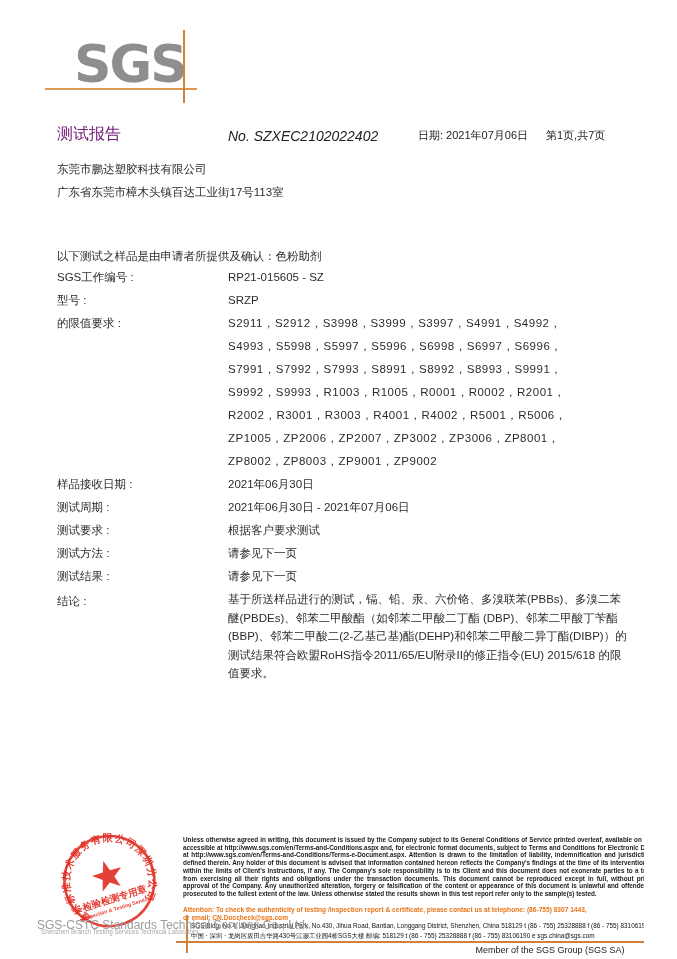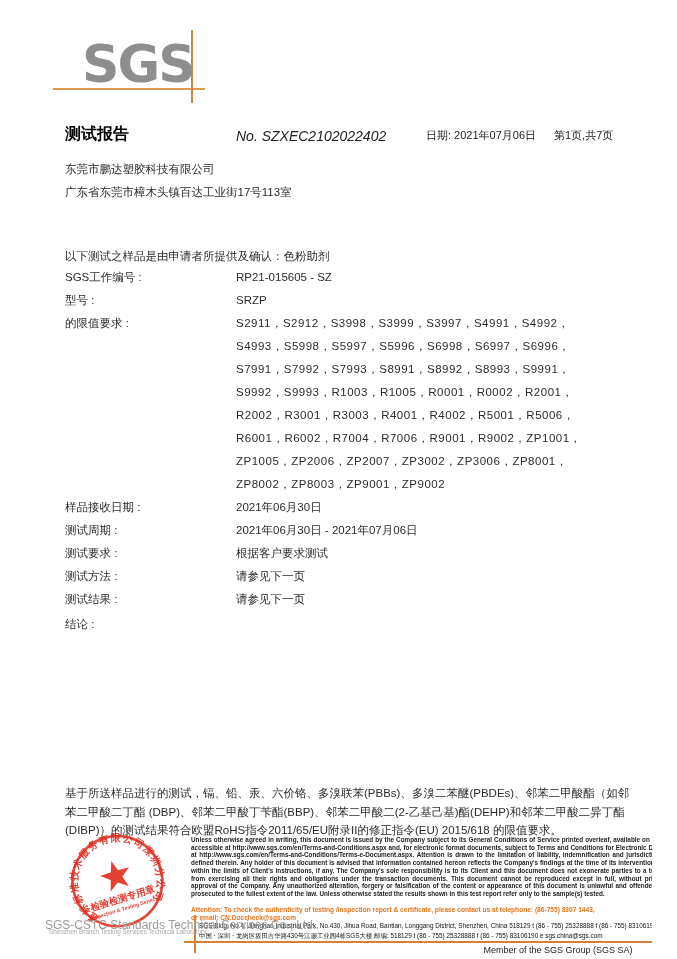--- a/index.html
+++ b/index.html
@@ -1,41 +1,41 @@
 <!DOCTYPE html>
 <html><head>
 <meta charset="utf-8">
 <style>
   html,body{margin:0;padding:0;background:#ffffff;}
   .page{
     position:relative;width:644px;height:959px;background:#ffffff;
-    font-family:"Liberation Sans","DejaVu Sans",sans-serif;color:#2b2b2b;overflow:hidden;margin-left:8px;
+    font-family:"Liberation Sans","DejaVu Sans",sans-serif;color:#2b2b2b;overflow:hidden;
   }
   
   .logo-text{
     position:absolute;left:74px;top:34px;font-size:52px;font-weight:800;
     color:#8e8e8e;letter-spacing:-2px;font-family:"DejaVu Sans",sans-serif;
   }
   .logo-hline{position:absolute;left:45px;top:88px;width:152px;height:2px;background:#df9a52;}
   .logo-vline{position:absolute;left:183px;top:30px;width:2px;height:73px;background:#d2813a;}
   
-  .doc-title{position:absolute;left:57px;top:124px;font-size:16px;font-weight:bold;color:#000000;}
+  .doc-title{position:absolute;left:57px;top:124px;font-size:16px;font-weight:normal;color:#701a75;}
   .report-no{position:absolute;left:228px;top:128px;font-size:14px;color:#222;font-style:italic;}
   .report-date{position:absolute;left:418px;top:128px;font-size:11px;color:#222;}
   .report-page{position:absolute;left:546px;top:128px;font-size:11px;color:#222;}
   
   .applicant{position:absolute;left:57px;top:158px;font-size:11.5px;line-height:23px;color:#2b2b2b;}
   
   .intro{position:absolute;left:57px;top:249px;font-size:11.5px;color:#2b2b2b;}
   .fields{position:absolute;left:57px;top:266px;width:575px;}
   .row{display:flex;align-items:flex-start;}
   .row .label{flex:0 0 171px;font-size:11.5px;line-height:23px;color:#2b2b2b;}
   .row .value{flex:1;font-size:11.5px;line-height:23px;color:#2b2b2b;}
   .ref-line{font-size:11.5px;line-height:23px;letter-spacing:0.5px;}
-  .conclusion-row{margin-top:2px;flex-direction:column;}
+  .conclusion-row{margin-top:2px;}
   .conclusion-row .value{line-height:18.5px;}
   
   .legal{
     position:absolute;left:183px;top:836px;width:492px;
     font-size:6.35px;line-height:7.7px;font-weight:bold;color:#1c1c1c;text-align:justify;
   }
   .attention{
     position:absolute;left:183px;top:906px;width:492px;
     font-size:6.6px;line-height:8px;font-weight:bold;color:#e8751a;
   }
@@ -86,21 +86,20 @@
       <span class="value">SRZP</span>
     </div>
     <div class="row">
       <span class="label">的限值要求 :</span>
       <span class="value">
         <div class="ref-line">S2911，S2912，S3998，S3999，S3997，S4991，S4992，</div>
         <div class="ref-line">S4993，S5998，S5997，S5996，S6998，S6997，S6996，</div>
         <div class="ref-line">S7991，S7992，S7993，S8991，S8992，S8993，S9991，</div>
         <div class="ref-line">S9992，S9993，R1003，R1005，R0001，R0002，R2001，</div>
         <div class="ref-line">R2002，R3001，R3003，R4001，R4002，R5001，R5006，</div>
-        <div class="ref-line">R6001，R6002，R7004，R7006，R9001，R9002，ZP1001，</div>
         <div class="ref-line">ZP1005，ZP2006，ZP2007，ZP3002，ZP3006，ZP8001，</div>
         <div class="ref-line">ZP8002，ZP8003，ZP9001，ZP9002</div>
       </span>
     </div>
     <div class="row">
       <span class="label">样品接收日期 :</span>
       <span class="value">2021年06月30日</span>
     </div>
     <div class="row">
       <span class="label">测试周期 :</span>

